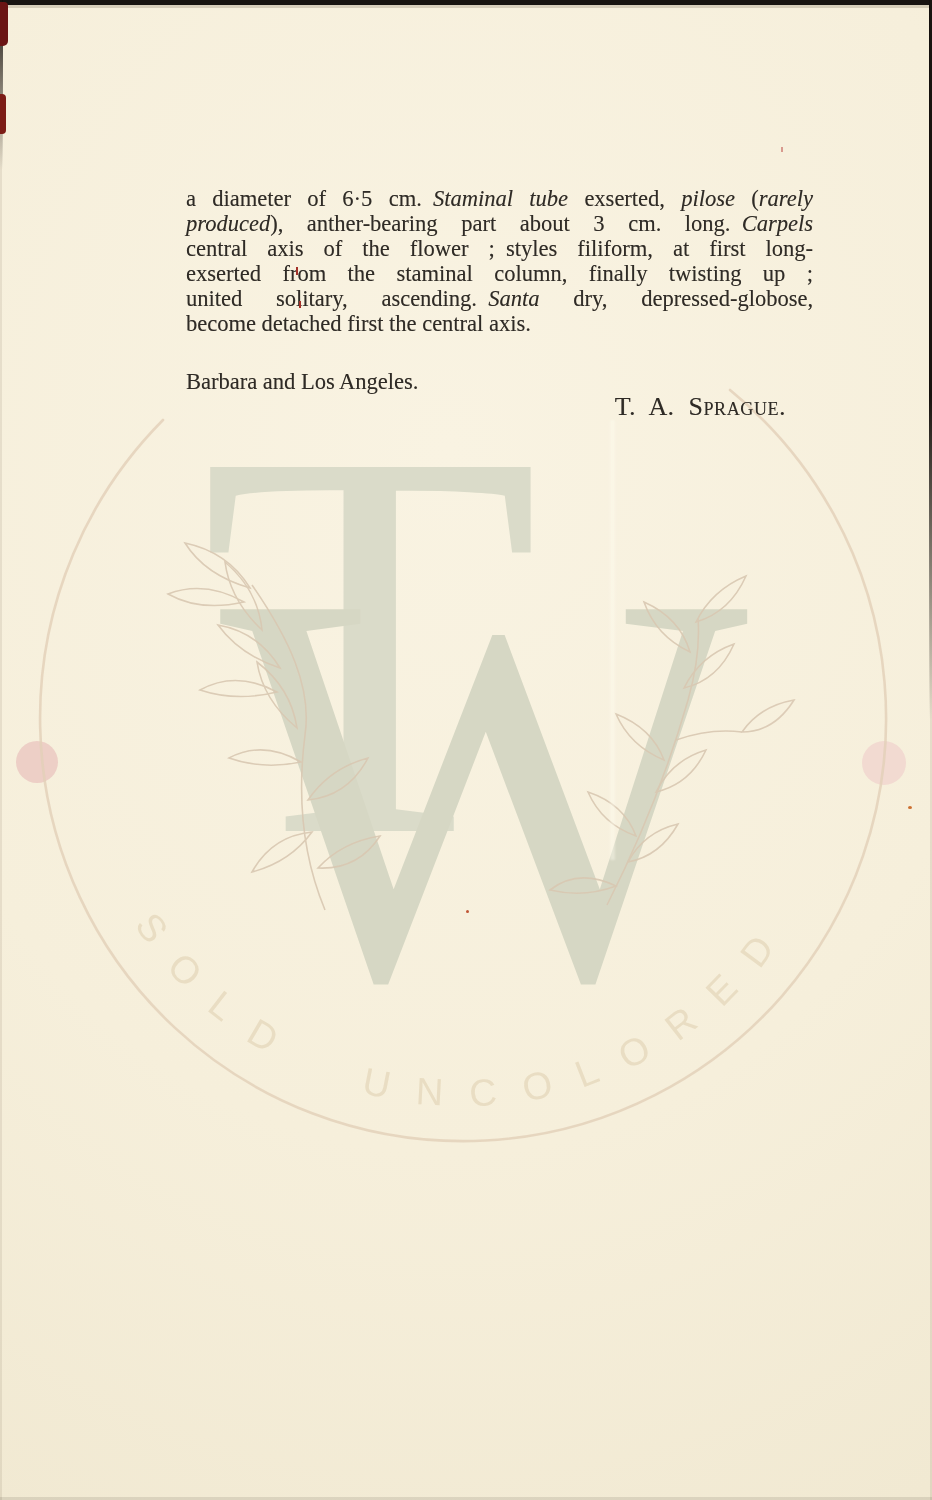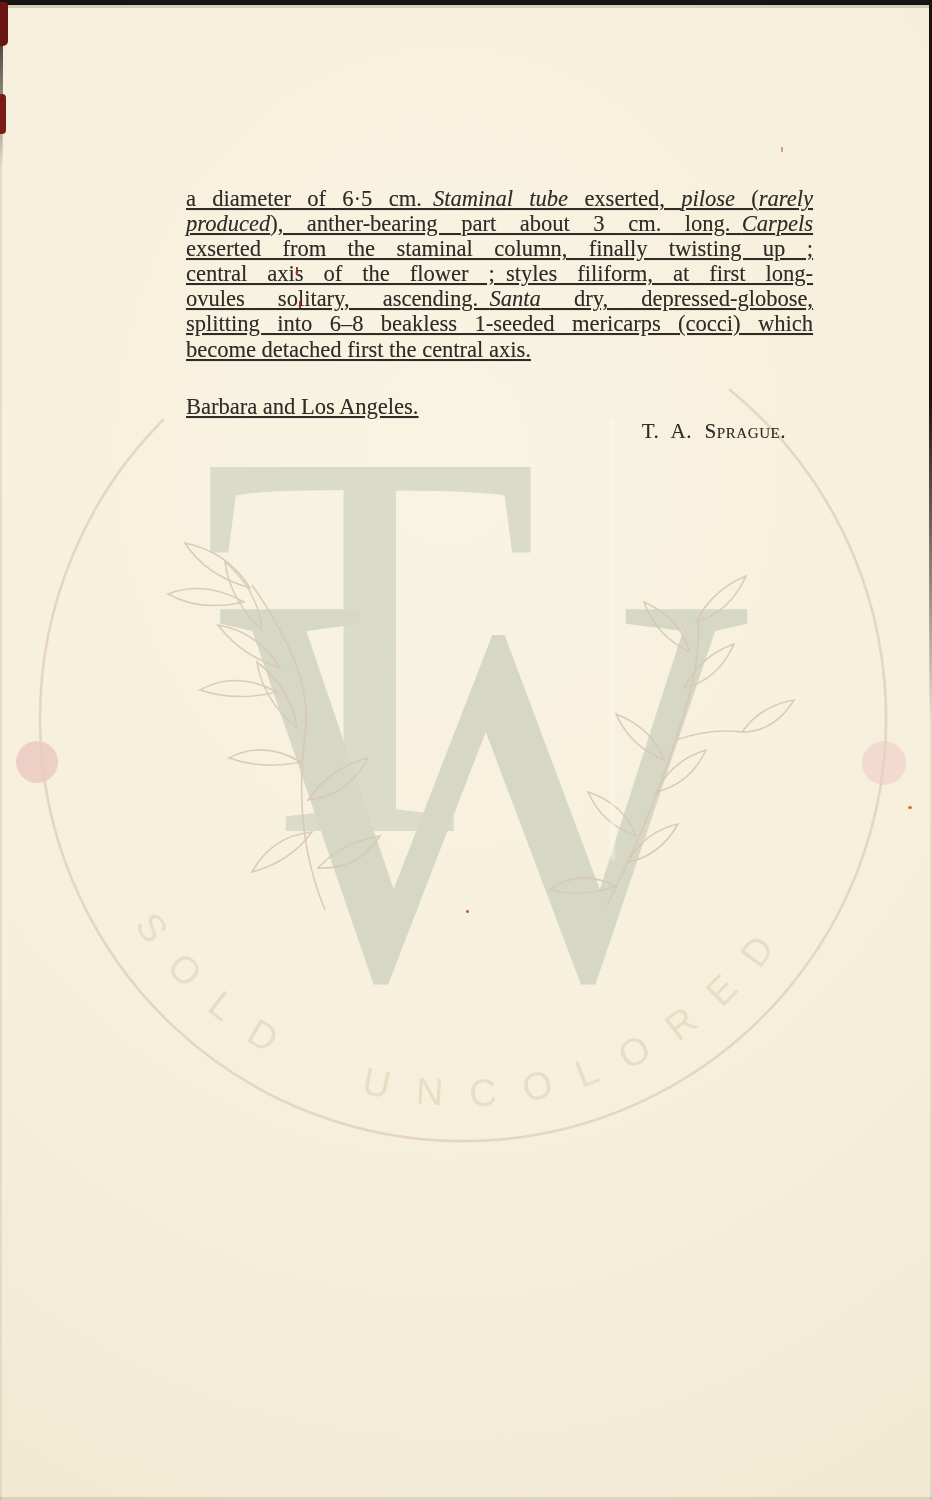--- a/index.html
+++ b/index.html
@@ -10,29 +10,29 @@
   }
   
   .watermark{position:absolute;left:0;top:0;z-index:1;}
   .wm-letter{font-family:"Liberation Serif","DejaVu Serif",serif;}
   .ring-text{
     font-family:"Liberation Sans","DejaVu Sans",sans-serif;
     font-size:38px;letter-spacing:28px;word-spacing:34px;opacity:.95;
   }
   
   .text-block{position:absolute;left:186px;top:186px;width:627px;z-index:2;color:#2f2b26;}
-  .para{font-size:22.5px;line-height:25.1px;text-shadow:0.2px 0.2px 0 rgba(47,42,38,.35);text-decoration:underline;}
+  .para{font-size:22.5px;line-height:25.1px;text-shadow:0.2px 0.2px 0 rgba(47,42,38,.35);}
   .line{text-align:justify;text-align-last:justify;}
   .line.last{text-align-last:left;}
   .line.indent{padding-left:31px;}
   .it{font-style:italic;}
   .sc{font-variant:small-caps;letter-spacing:.6px;}
   .distribution{margin-top:32px;}
   .signature{
-    margin-top:0;font-size:21px;line-height:25.1px;text-align:right;padding-right:27px;
+    margin-top:0;font-size:26px;line-height:25.1px;text-align:right;padding-right:27px;
     word-spacing:7px;letter-spacing:.4px;text-shadow:0.2px 0.2px 0 rgba(47,42,38,.35);
   }
   
   .edge{position:absolute;z-index:3;}
   .edge-top{left:0;top:0;width:932px;height:5px;background:#181411;}
   .edge-top-soft{left:0;top:5px;width:932px;height:3px;background:rgba(70,55,35,.18);}
   .edge-right{right:0;top:0;width:3px;height:720px;background:linear-gradient(#14100d 0%,#14100d 55%,rgba(20,16,13,0) 100%);}
   .edge-right-faint{right:0;top:0;width:2px;height:1500px;background:rgba(80,60,40,.10);}
   .edge-left{left:0;top:0;width:3px;height:170px;background:linear-gradient(#14100d 0%,rgba(20,16,13,0) 100%);}
   .edge-left-faint{left:0;top:0;width:2px;height:1500px;background:rgba(90,70,45,.10);}
@@ -96,24 +96,23 @@
       </g>
     </g>
   </svg>
 
   <div class="paper-streak"></div>
 
   <main class="text-block">
     <div class="para">
         <div class="line"><span>a diameter of 6·5 cm. </span><span class="it">Staminal tube</span><span> exserted, </span><span class="it">pilose</span><span> (</span><span class="it">rarely</span></div>
         <div class="line"><span class="it">produced</span><span>), anther-bearing part about 3 cm. long. </span><span class="it">Carpels</span></div>
+        <div class="line"><span>central axis of the flower ; styles filiform, at first long-</span></div>
         <div class="line"><span>exserted from the staminal column, finally twisting up ;</span></div>
-        <div class="line"><span>central axis of the flower ; styles filiform, at first long-</span></div>
-        <div class="line"><span>ovules solitary, ascending. </span><span class="it">Santa</span><span> dry, depressed-globose,</span></div>
-        <div class="line"><span>splitting into 6–8 beakless 1-seeded mericarps (cocci) which</span></div>
+        <div class="line"><span>united solitary, ascending. </span><span class="it">Santa</span><span> dry, depressed-globose,</span></div>
         <div class="line last"><span>become detached first the central axis.</span></div>
       </div>
     <div class="para distribution">
         <div class="line last"><span>Barbara and Los Angeles.</span></div>
       </div>
     <div class="signature"><span>T. A. </span><span class="sc">Sprague</span><span>.</span></div>
   </main>
 
   <div class="edge edge-top"></div>
   <div class="edge edge-top-soft"></div>

